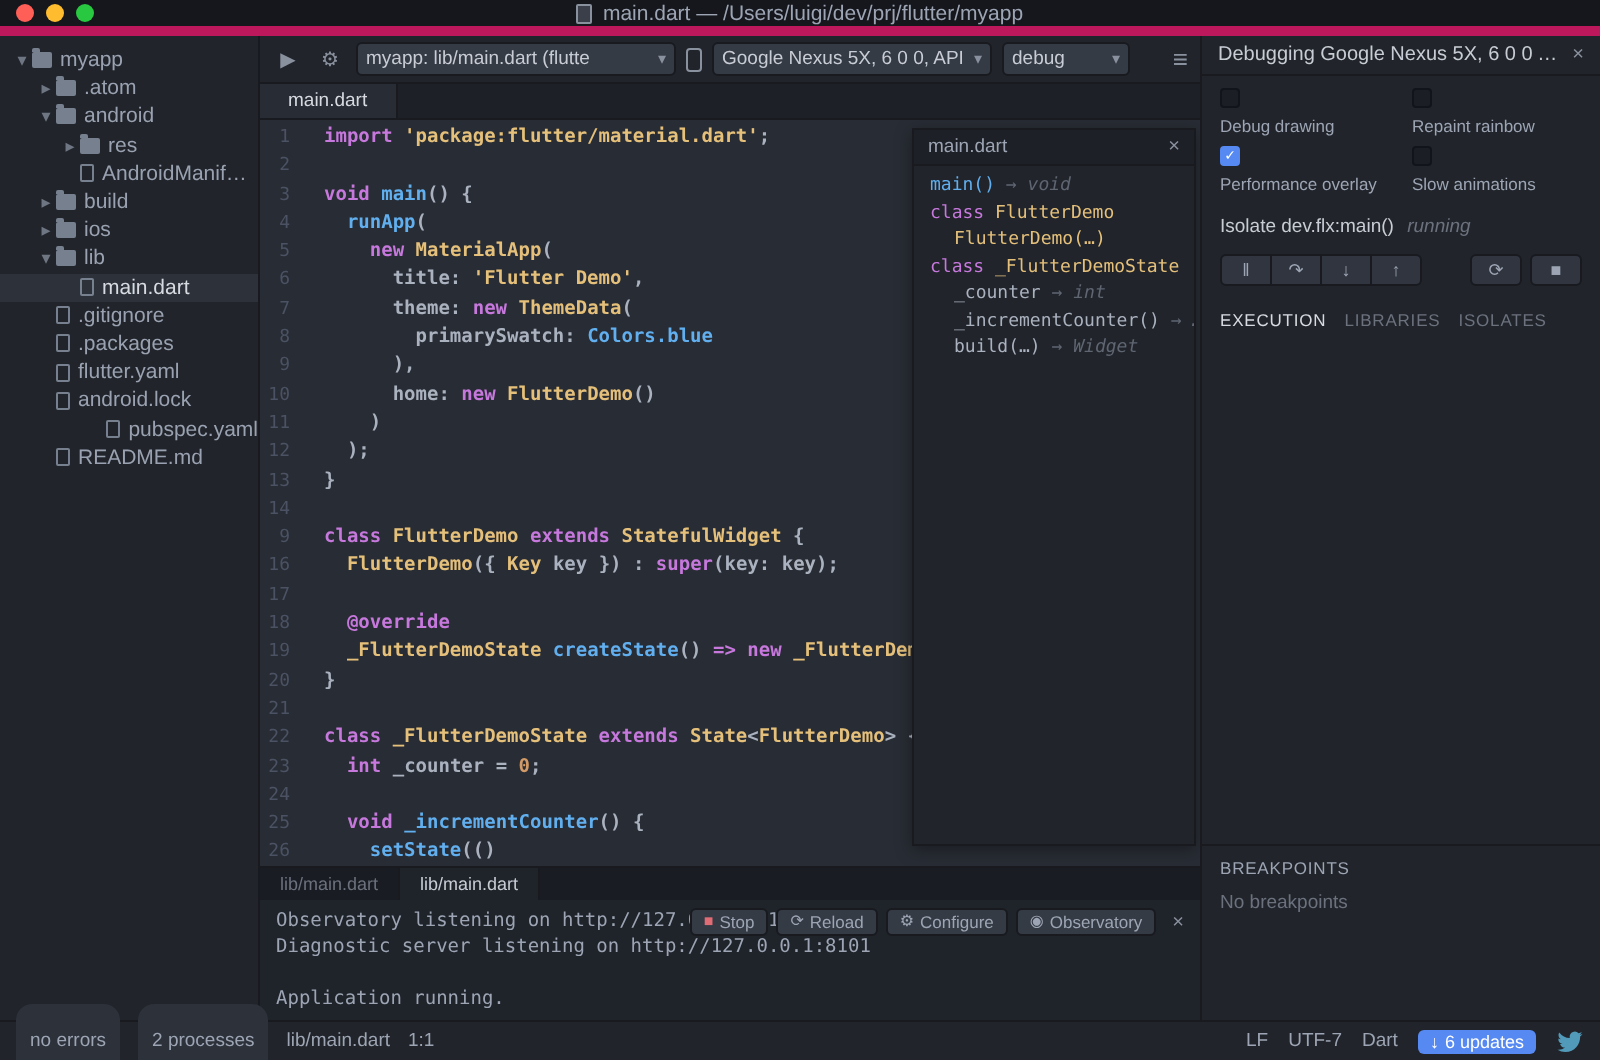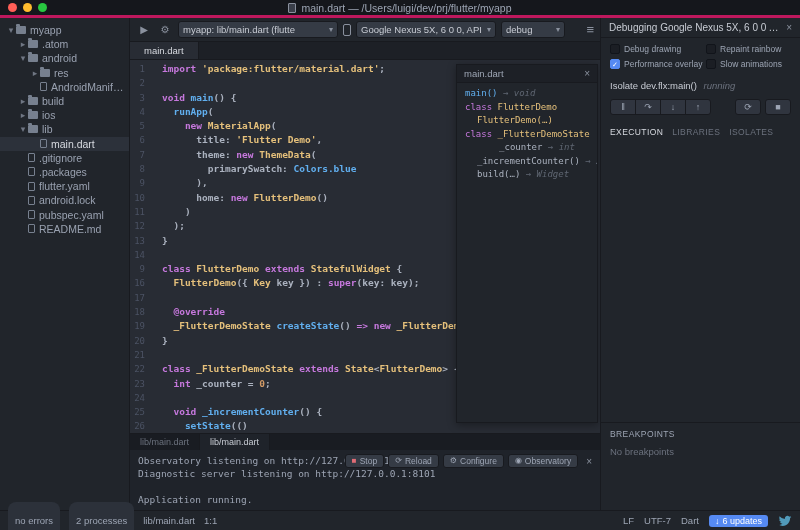--- a/index.html
+++ b/index.html
@@ -1,21 +1,21 @@
 <!DOCTYPE html>
 <html style="--accent: #568af2; --kw: #c678dd; --cls: #e5c07b; --fn: #61afef; --str: #e5c07b; --num: #d19a66; --dim: #5f6672; --txt: #abb2bf;"><head>
 <meta charset="utf-8">
 <style>
   *{box-sizing:border-box;margin:0;padding:0}
   html,body{background:#111;}
   body{font-family:"Liberation Sans",sans-serif;}
   .window{position:relative;width:800px;height:530px;background:#282c34;overflow:hidden;color:#abb2bf;}
 
   
-  .titlebar{position:absolute;top:0;left:0;right:0;height:18px;background:#15171c;border-bottom:3px solid #be185d;display:flex;align-items:center;justify-content:center;}
+  .titlebar{position:absolute;top:0;left:0;right:0;height:18px;background:#15171c;border-bottom:5px solid #be185d;display:flex;align-items:center;justify-content:center;}
   .lights{position:absolute;left:8px;top:0;bottom:0;display:flex;align-items:center;gap:6px;}
   .light{width:9px;height:9px;border-radius:50%;display:inline-block;}
   .light.red{background:#ff5f57}.light.yellow{background:#febc2e}.light.green{background:#28c840}
   .title-wrap{display:flex;align-items:center;gap:5px;font-size:10.5px;color:#9da5b4;}
   .doc-ic{width:8px;height:10px;border:1px solid #8a919e;border-radius:1px;background:#3a3f4a;display:inline-block}
 
   
   .sidebar{position:absolute;left:0;top:18px;width:130px;bottom:20px;background:#21252b;border-right:1px solid #181a1f;overflow:hidden;}
   .tree{padding-top:5px;font-size:10.5px;color:#9aa2b1;}
   .tree-row{display:flex;align-items:center;height:14.2px;white-space:nowrap;cursor:default;}
@@ -66,21 +66,21 @@
   .cclose{color:#8a919e;font-size:10px;margin-left:4px;cursor:pointer;}
 
   
   .debug{position:absolute;right:0;top:18px;width:200px;bottom:20px;background:#21252b;border-left:1px solid #181a1f;display:flex;flex-direction:column;}
   .dbg-header{height:20px;flex:none;display:flex;align-items:center;justify-content:space-between;padding:0 8px;border-bottom:1px solid #181a1f;}
   .dbg-title{font-size:10px;color:#c8ccd4;white-space:nowrap;overflow:hidden;text-overflow:ellipsis;}
   .dclose{color:#8a919e;cursor:pointer;font-size:10px;flex:none;margin-left:4px;}
   .dbg-body{flex:1;display:flex;flex-direction:column;padding:6px 9px 0 9px;overflow:hidden;}
   .dbg-section{font-size:9.5px;color:#9da5b4;margin-bottom:6px;}
   .dbg-grid{display:grid;grid-template-columns:92px 1fr;row-gap:5px;column-gap:4px;}
-  .dbg-check{display:flex;align-items:center;gap:4px;cursor:pointer;}
+  .dbg-check{display:flex;align-items:flex-start;gap:4px;cursor:pointer;flex-direction:column;}
   .cb{width:10px;height:10px;flex:none;border:1px solid #11141a;background:#1b1e24;border-radius:2px;display:flex;align-items:center;justify-content:center;font-size:7px;color:#fff;line-height:1;}
   .cb.checked{background:var(--accent);border-color:var(--accent);}
   .cb-label{font-size:8.5px;color:#9da5b4;white-space:nowrap;}
   .dbg-isolate{margin-top:11px;font-size:9.5px;color:#c8ccd4;white-space:nowrap;overflow:hidden;}
   .dbg-isolate .dim{color:#6b717d;font-style:italic;margin-left:4px;}
   .dbg-controls{margin-top:8px;display:flex;align-items:center;}
   .dbg-group{display:flex;}
   .dbg-group.right{margin-left:auto;}
   .dbtn{width:26px;height:16px;background:#30353f;border:1px solid #181a1f;color:#9da5b4;font-size:9px;display:flex;align-items:center;justify-content:center;cursor:pointer;margin-left:-1px;padding:0;}
   .dbtn:first-child{margin-left:0;border-radius:3px 0 0 3px;}
@@ -180,21 +180,21 @@
         <div class="tree-row" style="padding-left: 18px;">
           <span class="chev"></span>
           <span class="ic-file"></span>
           <span class="tree-label">flutter.yaml</span>
         </div>
         <div class="tree-row" style="padding-left: 18px;">
           <span class="chev"></span>
           <span class="ic-file"></span>
           <span class="tree-label">android.lock</span>
         </div>
-        <div class="tree-row" style="padding-left: 18px;">
+        <div class="tree-row" style="padding-left: 18px; justify-content: flex-end;">
           <span class="chev"></span>
           <span class="ic-file"></span>
           <span class="tree-label">pubspec.yaml</span>
         </div>
         <div class="tree-row" style="padding-left: 18px;">
           <span class="chev"></span>
           <span class="ic-file"></span>
           <span class="tree-label">README.md</span>
         </div>
       </div>
@@ -263,21 +263,21 @@
       <div class="outline">
         <div class="outline-header">
           <span>main.dart</span>
           <span class="oclose">×</span>
         </div>
         <div class="outline-list">
             <div class="outline-item" style="padding-left: 8px;"><span class="tk tk-fn">main()</span><span class="tk tk-dim"> → void</span></div>
             <div class="outline-item" style="padding-left: 8px;"><span class="tk tk-kw">class </span><span class="tk tk-cls">FlutterDemo</span></div>
             <div class="outline-item" style="padding-left: 20px;"><span class="tk tk-cls">FlutterDemo(…)</span></div>
             <div class="outline-item" style="padding-left: 8px;"><span class="tk tk-kw">class </span><span class="tk tk-cls">_FlutterDemoState</span></div>
-            <div class="outline-item" style="padding-left: 20px; text-align: center;"><span class="tk tk-txt">_counter</span><span class="tk tk-dim"> → int</span></div>
+            <div class="outline-item" style="padding-left: 20px;"><span class="tk tk-txt">_counter</span><span class="tk tk-dim"> → int</span></div>
             <div class="outline-item" style="padding-left: 20px;"><span class="tk tk-txt">_incrementCounter()</span><span class="tk tk-dim"> → …</span></div>
             <div class="outline-item" style="padding-left: 20px;"><span class="tk tk-txt">build(…)</span><span class="tk tk-dim"> → Widget</span></div>
           </div>
       </div>
     </div>
 
     <div class="console-tabbar">
         <div class="ctab">lib/main.dart</div>
         <div class="ctab active">lib/main.dart</div>
       </div>

